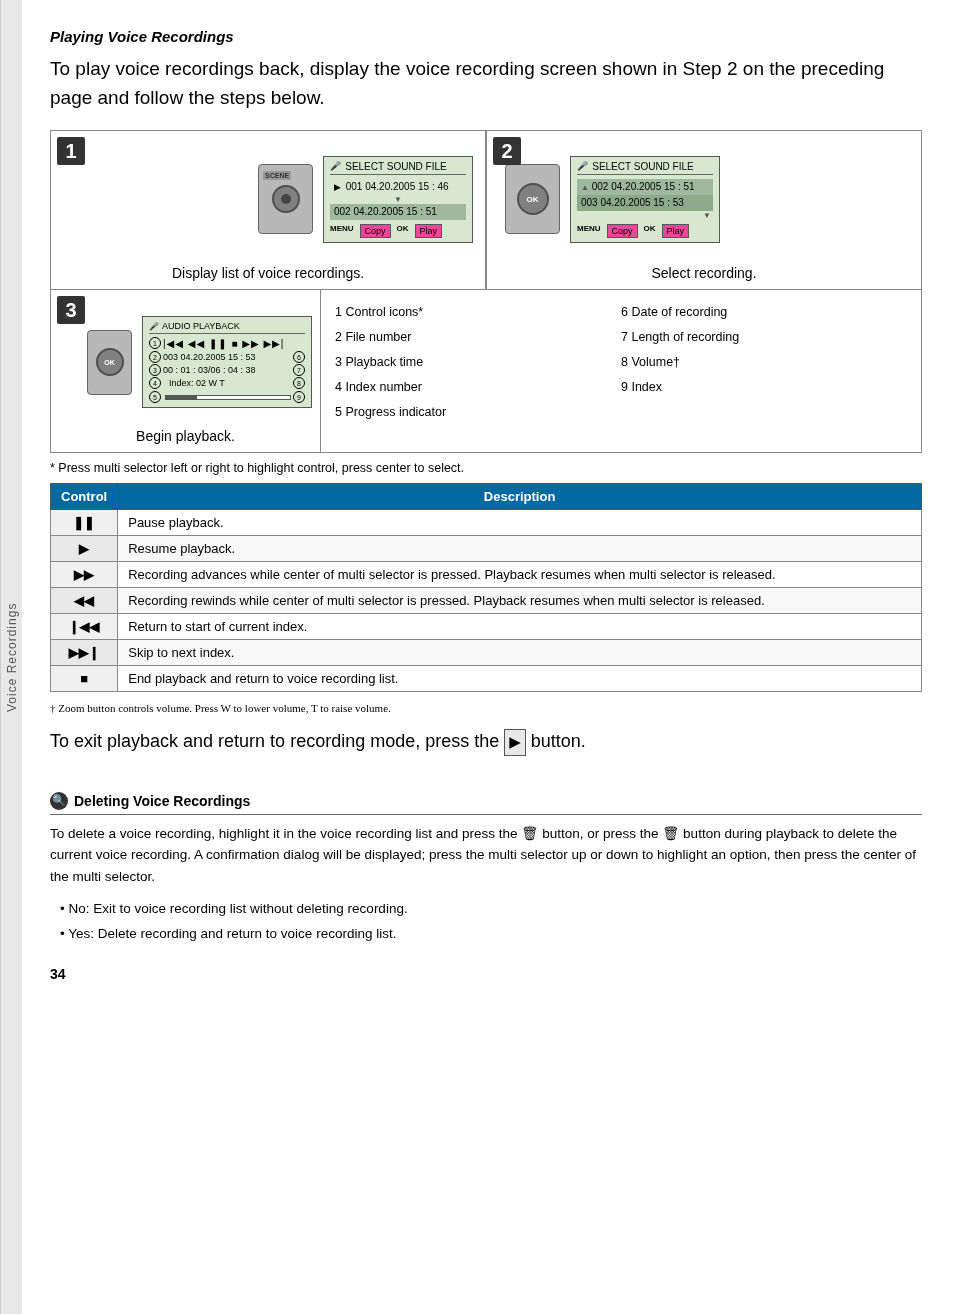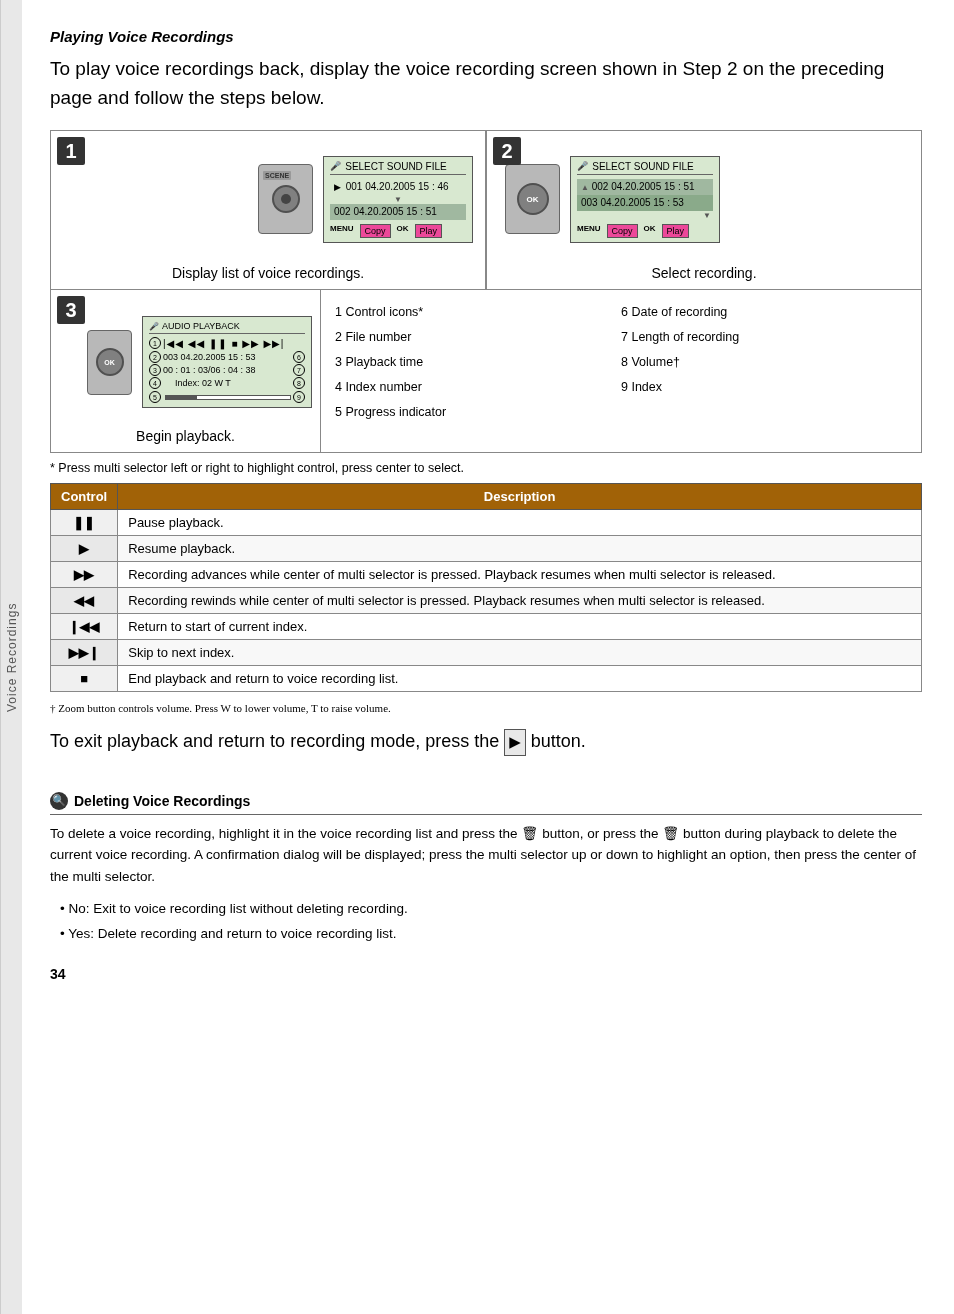--- a/index.html
+++ b/index.html
@@ -159,21 +159,21 @@
 
     
     .control-table {
       width: 100%;
       border-collapse: collapse;
       margin-bottom: 10px;
       font-size: 13px;
     }
 
     .control-table th {
-      background: #a16207;
+      background: #0369a1;
       color: #fff;
       padding: 5px 10px;
       text-align: center;
       border: 1px solid #555;
     }
 
     .control-table td {
       border: 1px solid #888;
       padding: 5px 10px;
       vertical-align: middle;
@@ -389,21 +389,21 @@
               <span style="margin-left:2px;">003 04.20.2005  15 : 53</span>
               <span class="marker" style="margin-left:auto;">6</span>
             </div>
             <div style="display:flex; align-items:center; font-size:9px; margin-bottom:1px;">
               <span class="marker">3</span>
               <span style="margin-left:2px;">00 : 01 : 03/06 : 04 : 38</span>
               <span class="marker" style="margin-left:auto;">7</span>
             </div>
             <div style="display:flex; align-items:center; font-size:9px; margin-bottom:1px;">
               <span class="marker">4</span>
-              <span style="margin-left:14px;">Index: 02    W       T</span>
+              <span style="margin-left:8px;">Index: 02    W       T</span>
               <span class="marker" style="margin-left:auto;">8</span>
             </div>
 
             <div style="display:flex; align-items:center; gap:2px; margin-top:2px;">
               <span class="marker">5</span>
               <div style="flex:1; height:5px; background:#fff; border:1px solid #555; margin-left:2px; position:relative;">
                 <div style="width:25%; height:100%; background:#555;"></div>
               </div>
               <span class="marker">9</span>
             </div>

